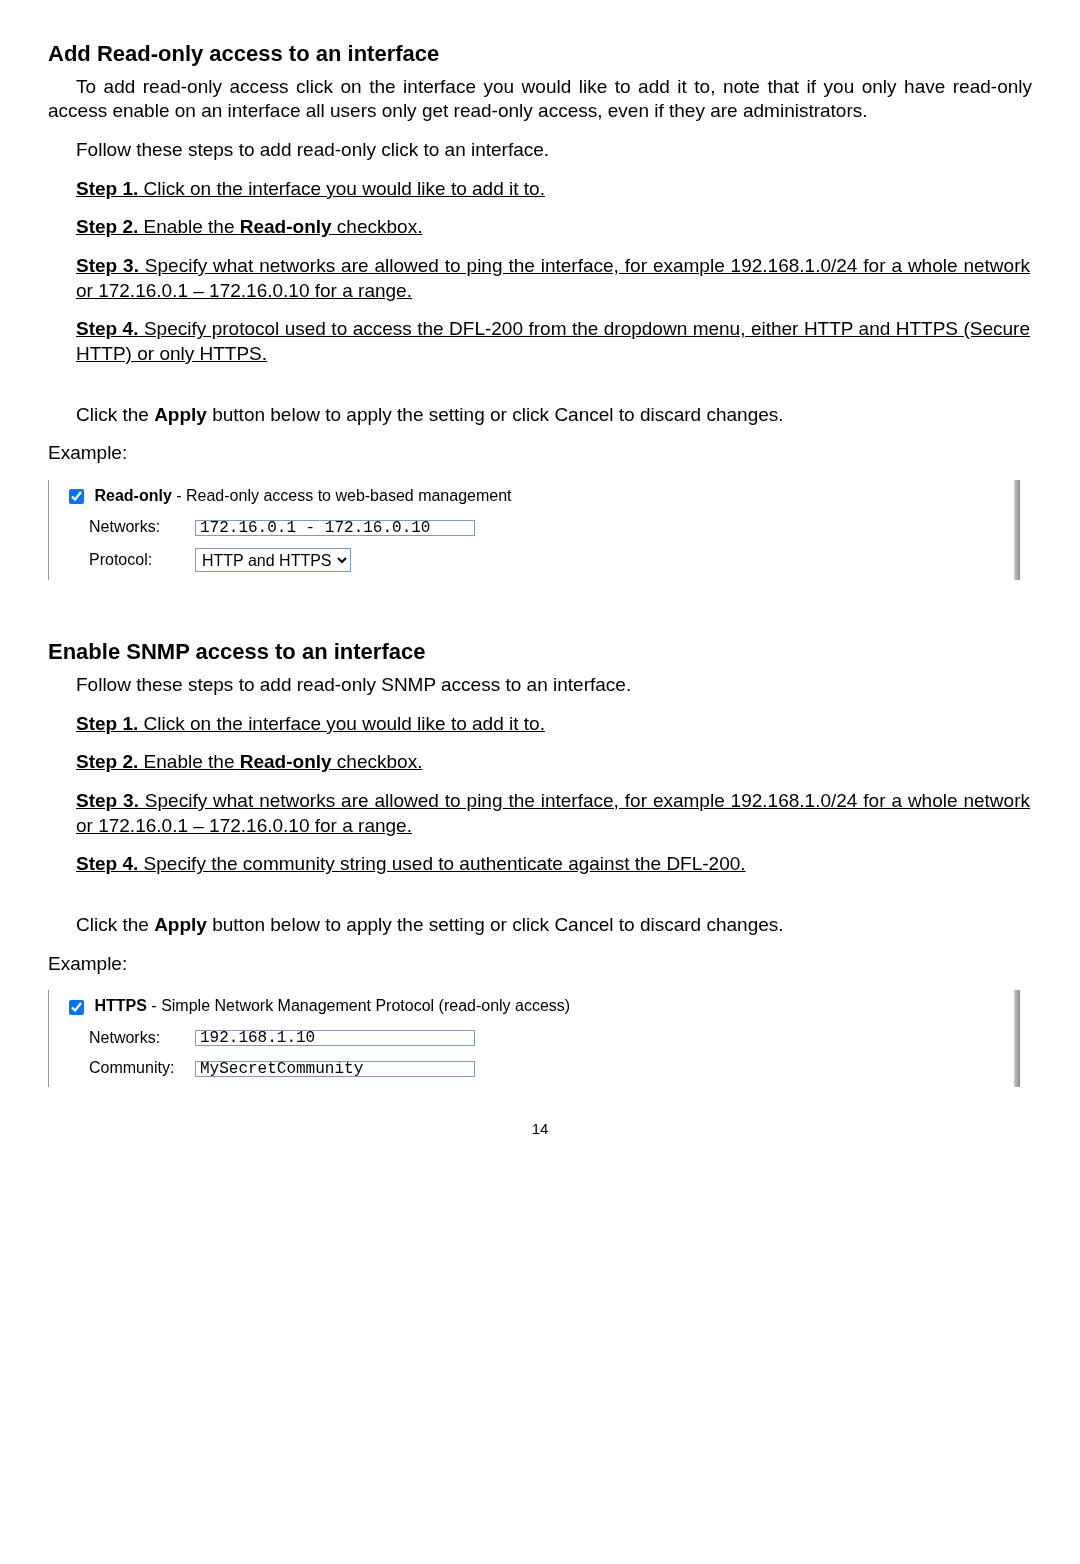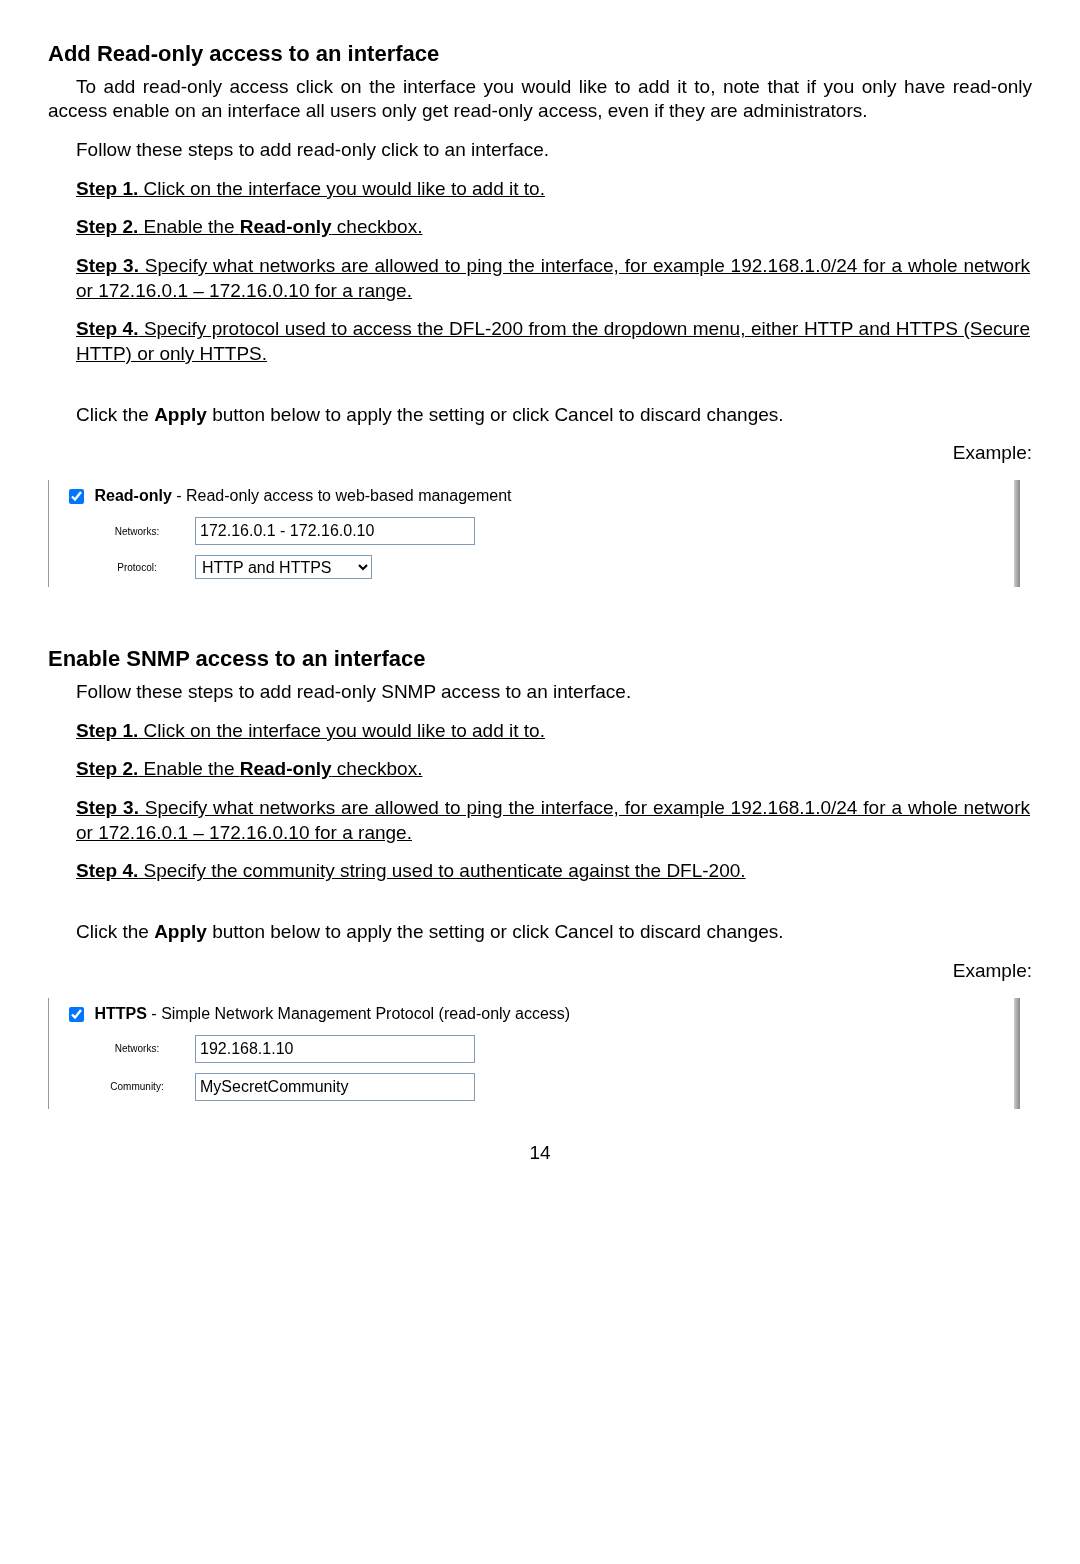--- a/index.html
+++ b/index.html
@@ -13,21 +13,20 @@
   }
   h2 {
     font-family: Arial, Helvetica, sans-serif;
     font-size: 22px;
     font-weight: 900;
     margin: 0 0 6px 0;
     letter-spacing: 0;
   }
   p {
     margin: 0 0 14px 0;
-    text-align: right;
   }
   .indent-first {
     text-indent: 28px;
     text-align: justify;
   }
   .indent-block {
     margin-left: 28px;
     margin-right: 2px;
     text-align: justify;
     text-decoration: underline;
@@ -49,57 +48,57 @@
     background: linear-gradient(to right, #ccc, #888);
     margin-left: auto;
   }
   .field-row {
     display: flex;
     align-items: center;
     margin: 10px 0 0 24px;
   }
   .field-label {
     width: 96px;
-    text-align: center;
+    text-align: left;
     padding-right: 10px;
     font-family: Tahoma, Arial, sans-serif;
-    font-size: 10px;
+    font-size: 16px;
   }
   .text-input {
-    font-family: Liberation Sans, sans-serif;
-    font-size: 16px;
-    height: 28px;
+    font-family: Liberation Mono, monospace;
+    font-size: 16px;
+    height: 16px;
     border: 1px solid #7f9db9;
     padding: 1px 4px;
     width: 280px;
     box-sizing: border-box;
   }
   .select-input {
     font-family: Tahoma, Arial, sans-serif;
     font-size: 16px;
     height: 24px;
     border: 1px solid #7f9db9;
     padding: 0 2px;
-    width: 177px;
+    width: 156px;
     background: #fff;
   }
   .chk {
     vertical-align: middle;
     margin-right: 6px;
     width: 15px;
     height: 15px;
   }
   .chk-line {
     margin-bottom: 6px;
   }
   b { font-weight: bold; }
   .page-num {
     text-align: center;
     margin-top: 32px;
-    font-size: 19px;
+    font-size: 15px;
   }
   .gap { height: 22px; }
   .gap-lg { height: 40px; }
 </style>
 </head>
 <body>
 
 <h2>Add Read-only access to an interface</h2>
 
 <p class="indent-first">To add read-only access click on the interface you would like to add it to, note that if you only have read-only access enable on an interface all users only get read-only access, even if they are administrators.</p>

